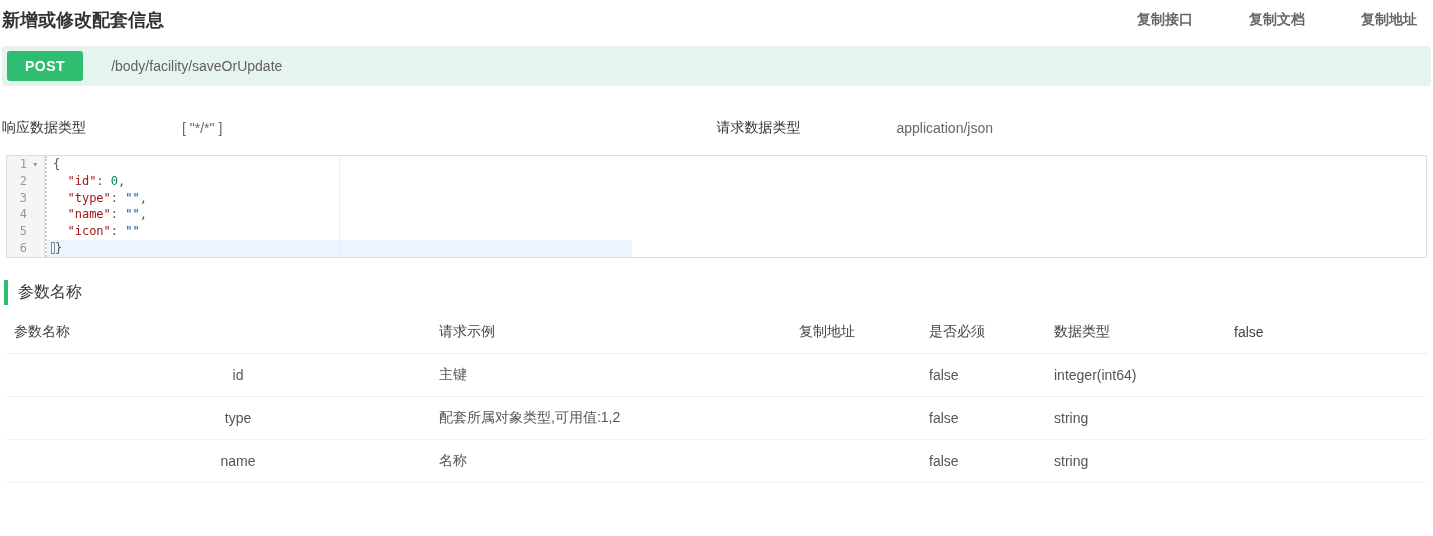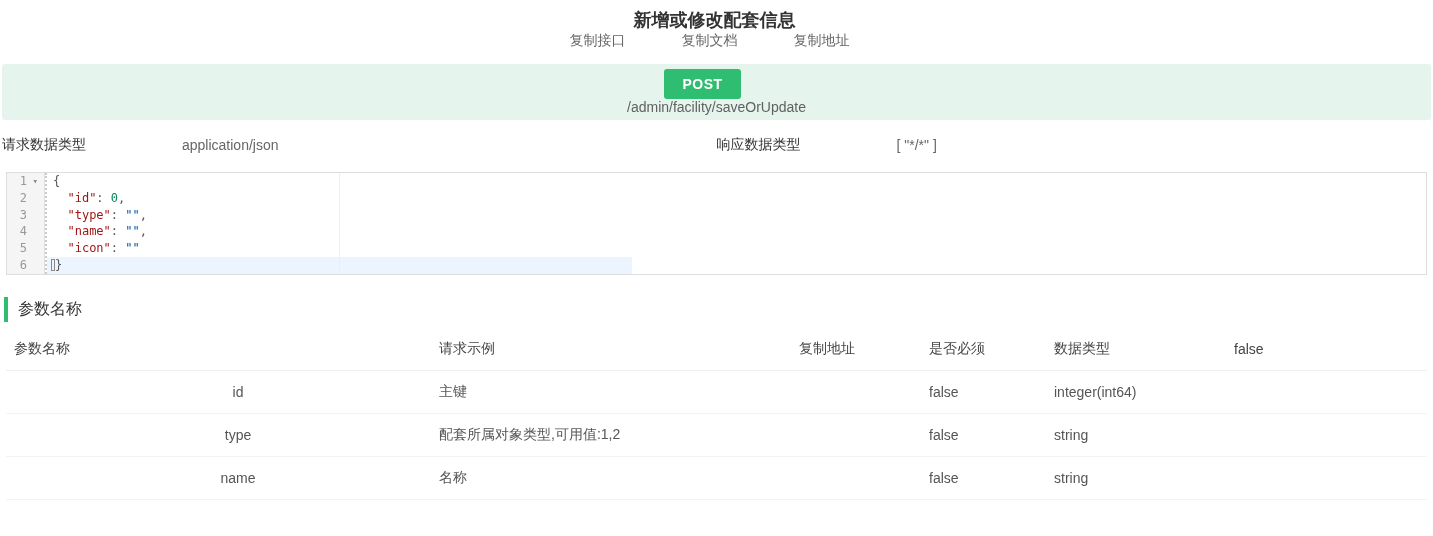--- a/index.html
+++ b/index.html
@@ -14,45 +14,44 @@
       background: #fff;
     }
     .container {
       width: 1433px;
     }
     .header {
       display: flex;
       justify-content: space-between;
       align-items: center;
       padding: 8px 6px 14px 2px;
-      flex-direction: column;
     }
     .title {
       font-size: 18px;
       font-weight: 600;
       color: #333;
     }
     .actions {
       display: flex;
       gap: 56px;
       padding-right: 10px;
     }
     .action-link {
       color: #666;
       font-size: 14px;
       cursor: pointer;
+      font-weight: bold;
     }
     .endpoint-bar {
       display: flex;
       align-items: center;
       background: #e5f5ee;
       border-radius: 3px;
-      margin: 0 2px 8px 2px;
+      margin: 0 2px 25px 2px;
       padding: 5px;
-      flex-direction: column;
     }
     .method-badge {
       background: #2ebd71;
       color: #fff;
       font-weight: 700;
       font-size: 14px;
       padding: 7px 18px;
       border-radius: 3px;
       margin-right: 28px;
       letter-spacing: 0.5px;
@@ -204,31 +203,31 @@
     <div class="title">新增或修改配套信息</div>
     <div class="actions">
       <span class="action-link">复制接口</span>
       <span class="action-link">复制文档</span>
       <span class="action-link">复制地址</span>
     </div>
   </div>
 
   <div class="endpoint-bar">
     <div class="method-badge">POST</div>
-    <div class="endpoint-path">/admin/facility/saveOrUpdate</div>
+    <div class="endpoint-path">/body/facility/saveOrUpdate</div>
   </div>
 
   <div class="meta-row">
+    <div class="meta-cell">
+      <div class="meta-label">响应数据类型</div>
+      <div class="meta-value">[ "*/*" ]</div>
+    </div>
     <div class="meta-cell">
       <div class="meta-label">请求数据类型</div>
       <div class="meta-value">application/json</div>
-    </div>
-    <div class="meta-cell">
-      <div class="meta-label">响应数据类型</div>
-      <div class="meta-value">[ "*/*" ]</div>
     </div>
   </div>
 
 
   <div class="code-editor">
     <div class="gutter">
       <div class="gutter-line">
           <span>1</span>
           <span class="fold">▾</span>
         </div>

